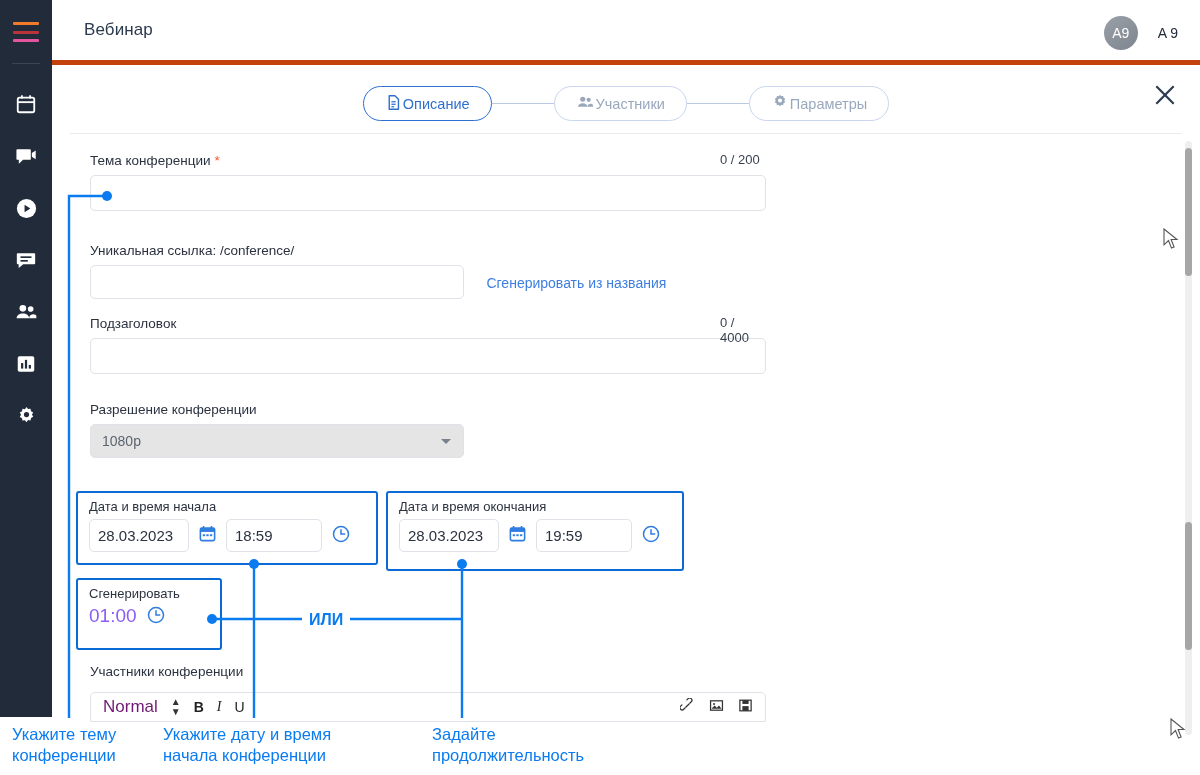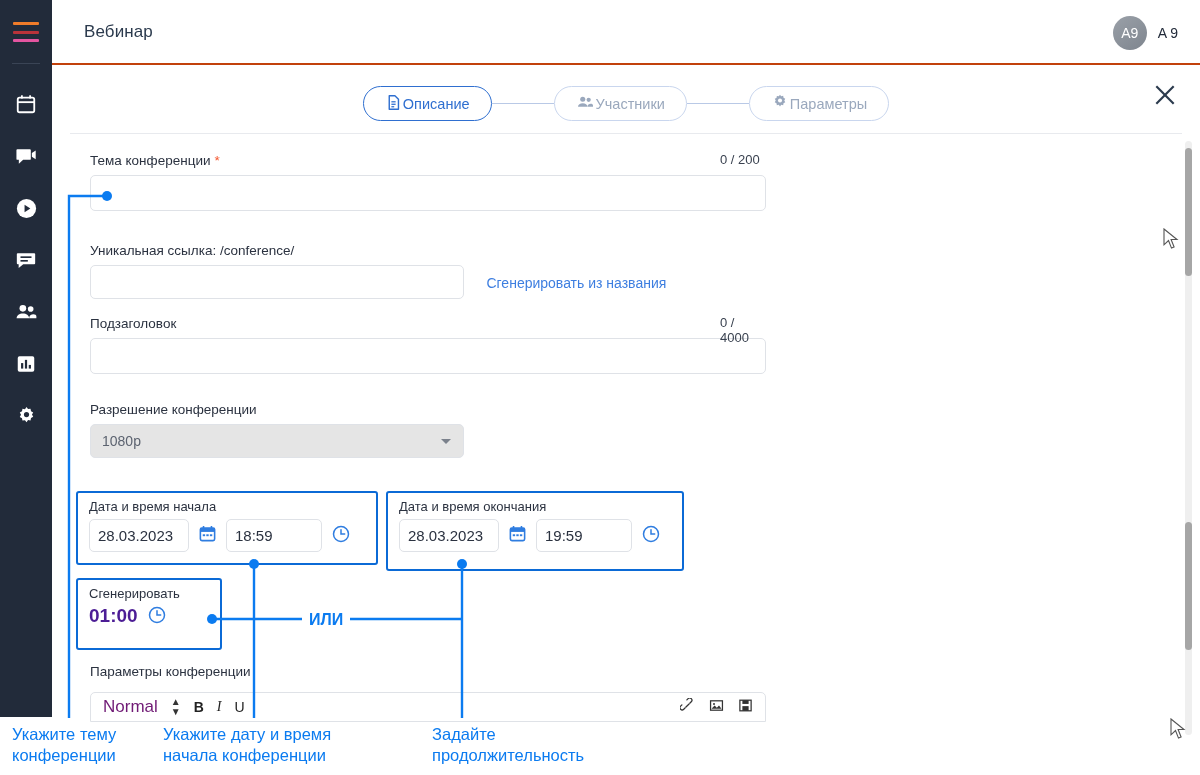--- a/index.html
+++ b/index.html
@@ -29,29 +29,29 @@
   .sb-icons { margin-top: 14px; display:flex; flex-direction:column; align-items:center; gap: 0; }
   .sb-ico {
     width: 52px; height: 52px; display:flex; align-items:center; justify-content:center;
     cursor: pointer;
   }
   .sb-ico svg { display:block; }
 
   
   .topbar {
     position: absolute; left: 52px; top: 0; right: 0; height: 65px;
-    background: #fff; border-bottom: 2px solid #c2410c;
+    background: #fff; border-bottom: 5px solid #c2410c;
     display: flex; align-items: center;
   }
   .app-title {
     margin-left: 32px; font-size: 17px; color: #2b3a4d; letter-spacing: .1px;
   }
   .user-area {
     position: absolute; right: 22px; top: 0; height: 65px;
-    display: flex; align-items: center; gap: 11px; cursor: pointer;
+    display: flex; align-items: center; gap: 20px; cursor: pointer;
   }
   .avatar {
     width: 34px; height: 34px; border-radius: 50%;
     background: linear-gradient(145deg,#9aa0a8,#7e858e);
     color: #fff; font-size: 14px; display:flex; align-items:center; justify-content:center;
   }
   .user-name { font-size: 14px; color: #222b3a; }
 
   
   .content {
@@ -114,21 +114,21 @@
   .dt-box { position: absolute; border: 2.4px solid #0b6ad6; border-radius: 3px; background:#fff; }
   .dt-lbl { font-size: 13px; color: #2b3240; padding: 6px 0 0 11px; }
   .dt-row { display:flex; align-items:center; gap: 9px; padding: 5px 0 0 11px; }
   .dt-inp {
     border: 1px solid #dfe2e7; border-radius: 5px; height: 33px;
     font-size: 15px; color: #2b3240; padding: 0 8px; display:flex; align-items:center;
     overflow:hidden; white-space:nowrap; cursor: text;
   }
   .dt-date { width: 100px; }
   .dt-time { width: 96px; }
-  .dur-val { font-size: 19px; color: #4c1d95; padding: 2px 0 0 11px; font-weight: bold; }
+  .dur-val { font-size: 19px; color: #8b5cf6; padding: 2px 0 0 11px; }
 
   
   .rte {
     width: 676px; border: 1px solid #dfe2e7; border-radius: 5px 5px 0 0;
     height: 30px; display: flex; align-items: center; padding: 0 12px;
     background: #fff;
   }
   .rte-left { display:flex; align-items:center; gap: 13px; }
   .rte-normal { font-size: 17px; color: #701a75; }
   .rte-updown { font-size: 10px; color: #333; line-height: 1; }
@@ -395,21 +395,21 @@
       <span style="margin-top:4px">
         <svg width="20" height="20" viewBox="0 0 24 24" fill="none">
           <circle cx="12" cy="12" r="9" stroke="#2f7de0" stroke-width="1.8"></circle>
           <path d="M12 6.8V12h4.4" stroke="#2f7de0" stroke-width="1.8" stroke-linecap="round"></path>
         </svg>
       </span>
     </div>
   </div>
 
   <div style="position:absolute;left:90px;top:662px;">
-    <span class="lbl">Параметры конференции</span>
+    <span class="lbl">Участники конференции</span>
     
     <div class="rte" style="margin-top:6px">
       <div class="rte-left">
         <span class="rte-normal">Normal</span>
         <span class="rte-updown">▲<br>▼</span>
         <span class="rte-b">B</span>
         <span class="rte-i">I</span>
         <span class="rte-u">U</span>
       </div>
       <div class="rte-right">

